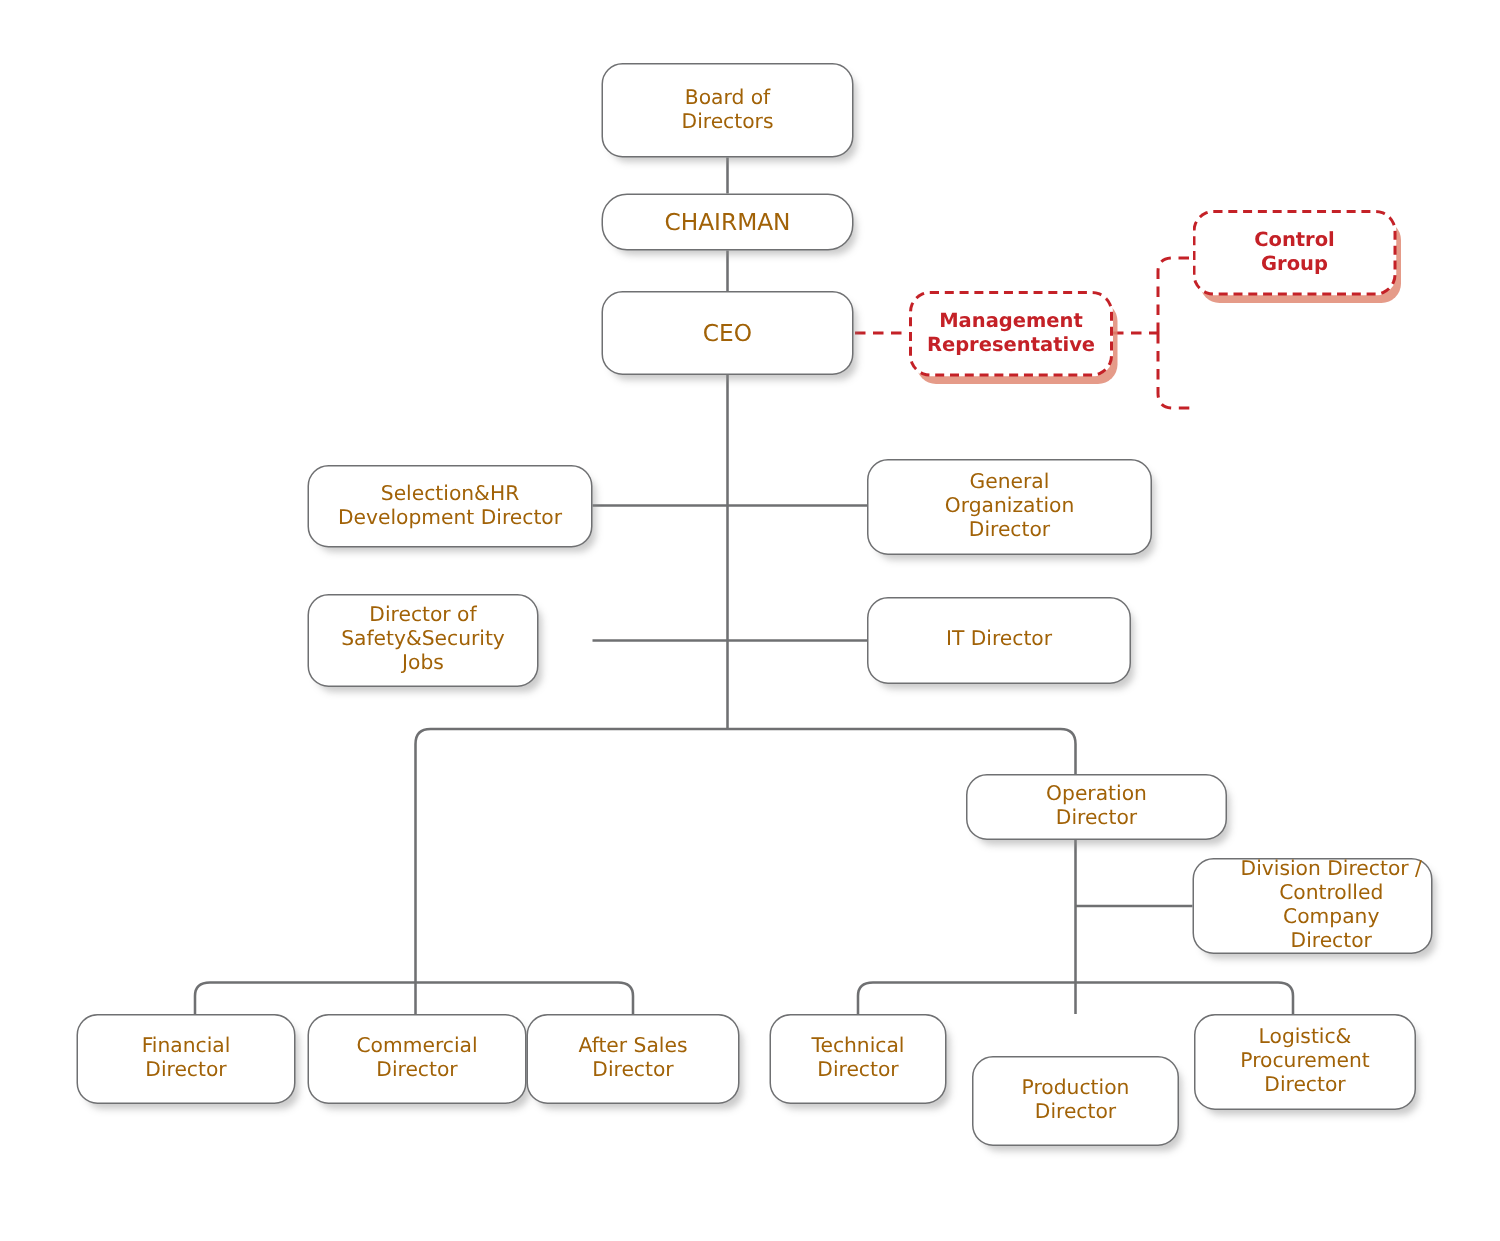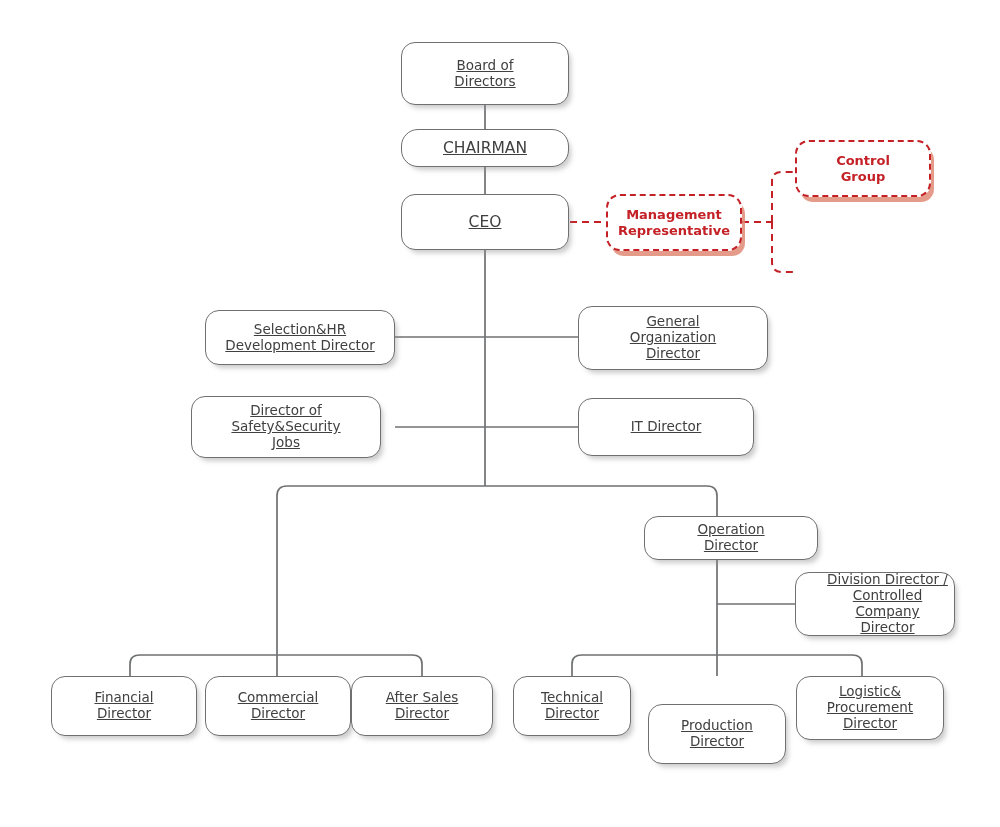--- a/index.html
+++ b/index.html
@@ -36,24 +36,23 @@
   .node .label{
     display:block;
     line-height:1.18;
     white-space:pre-line;
     padding:0 6px;
   }
 
   
   .node.grey{
     border:1.6px solid #6f7072;
-    color:#404040;
+    color:#a16207;
     font-size:13.5px;
     box-shadow:4px 5px 5px -2px rgba(140,140,140,0.45);
-    text-decoration:underline;
   }
   .node.grey.big{ font-size:15.5px; }
 
   
   .node.red{
     border:2px dashed #c42127;
     color:#c42127;
     font-size:13px;
     font-weight:700;
     box-shadow:4px 6px 0px -1px rgba(224,138,116,0.85);
@@ -134,21 +133,21 @@
     <span class="label">Selection&amp;HR
 Development Director</span>
   </div>
 
   <div class="node grey" style="left:578px;top:306px;width:190px;height:64px;">
     <span class="label">General
 Organization
 Director</span>
   </div>
 
-  <div class="node grey" style="left:191px;top:396px;width:190px;height:62px;">
+  <div class="node grey" style="left:205px;top:396px;width:154px;height:62px;">
     <span class="label">Director of
 Safety&amp;Security
 Jobs</span>
   </div>
 
   <div class="node grey" style="left:578px;top:398px;width:176px;height:58px;">
     <span class="label">IT Director</span>
   </div>
 
   <div class="node grey" style="left:644px;top:516px;width:174px;height:44px;">

